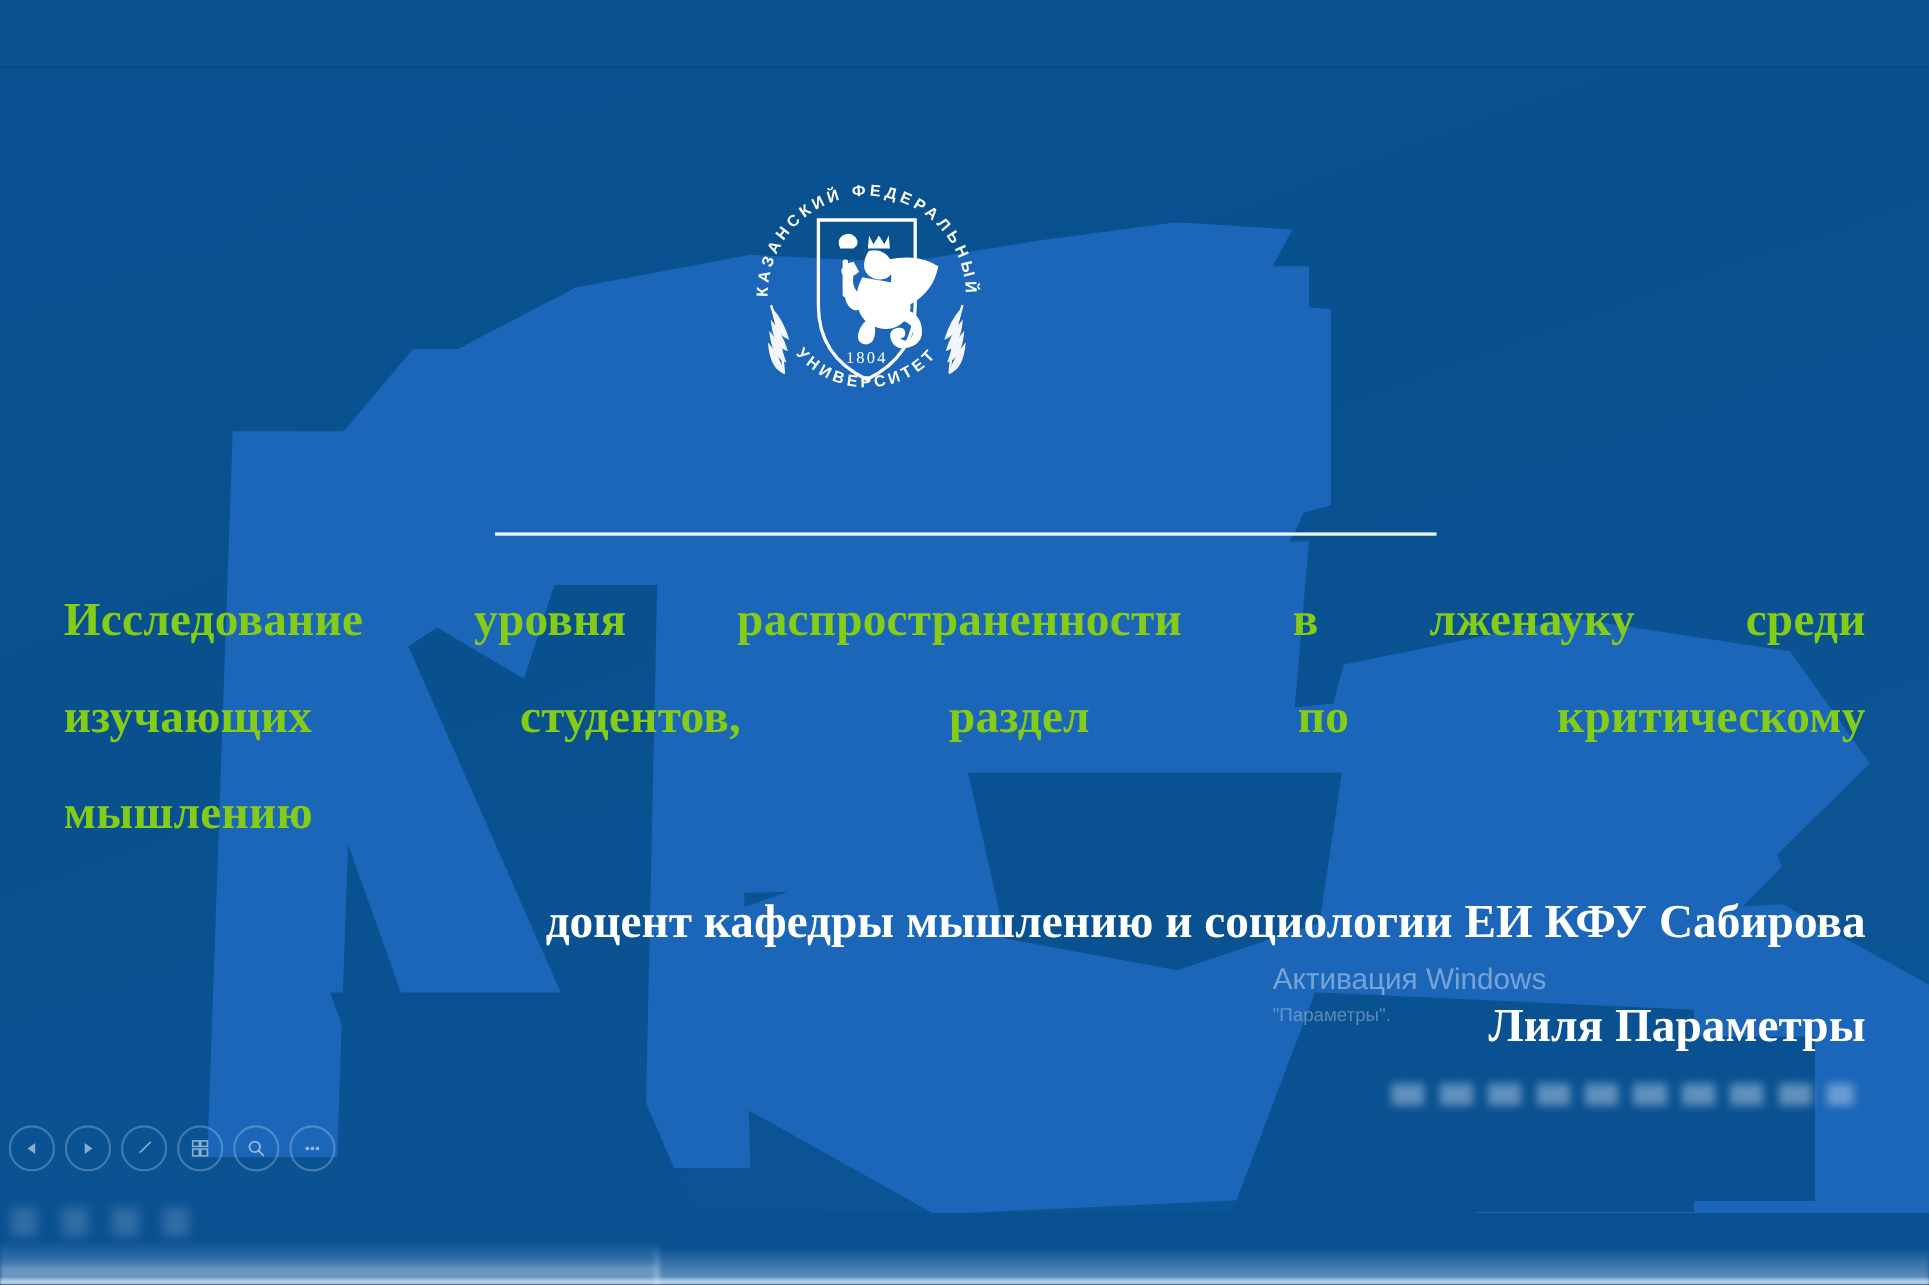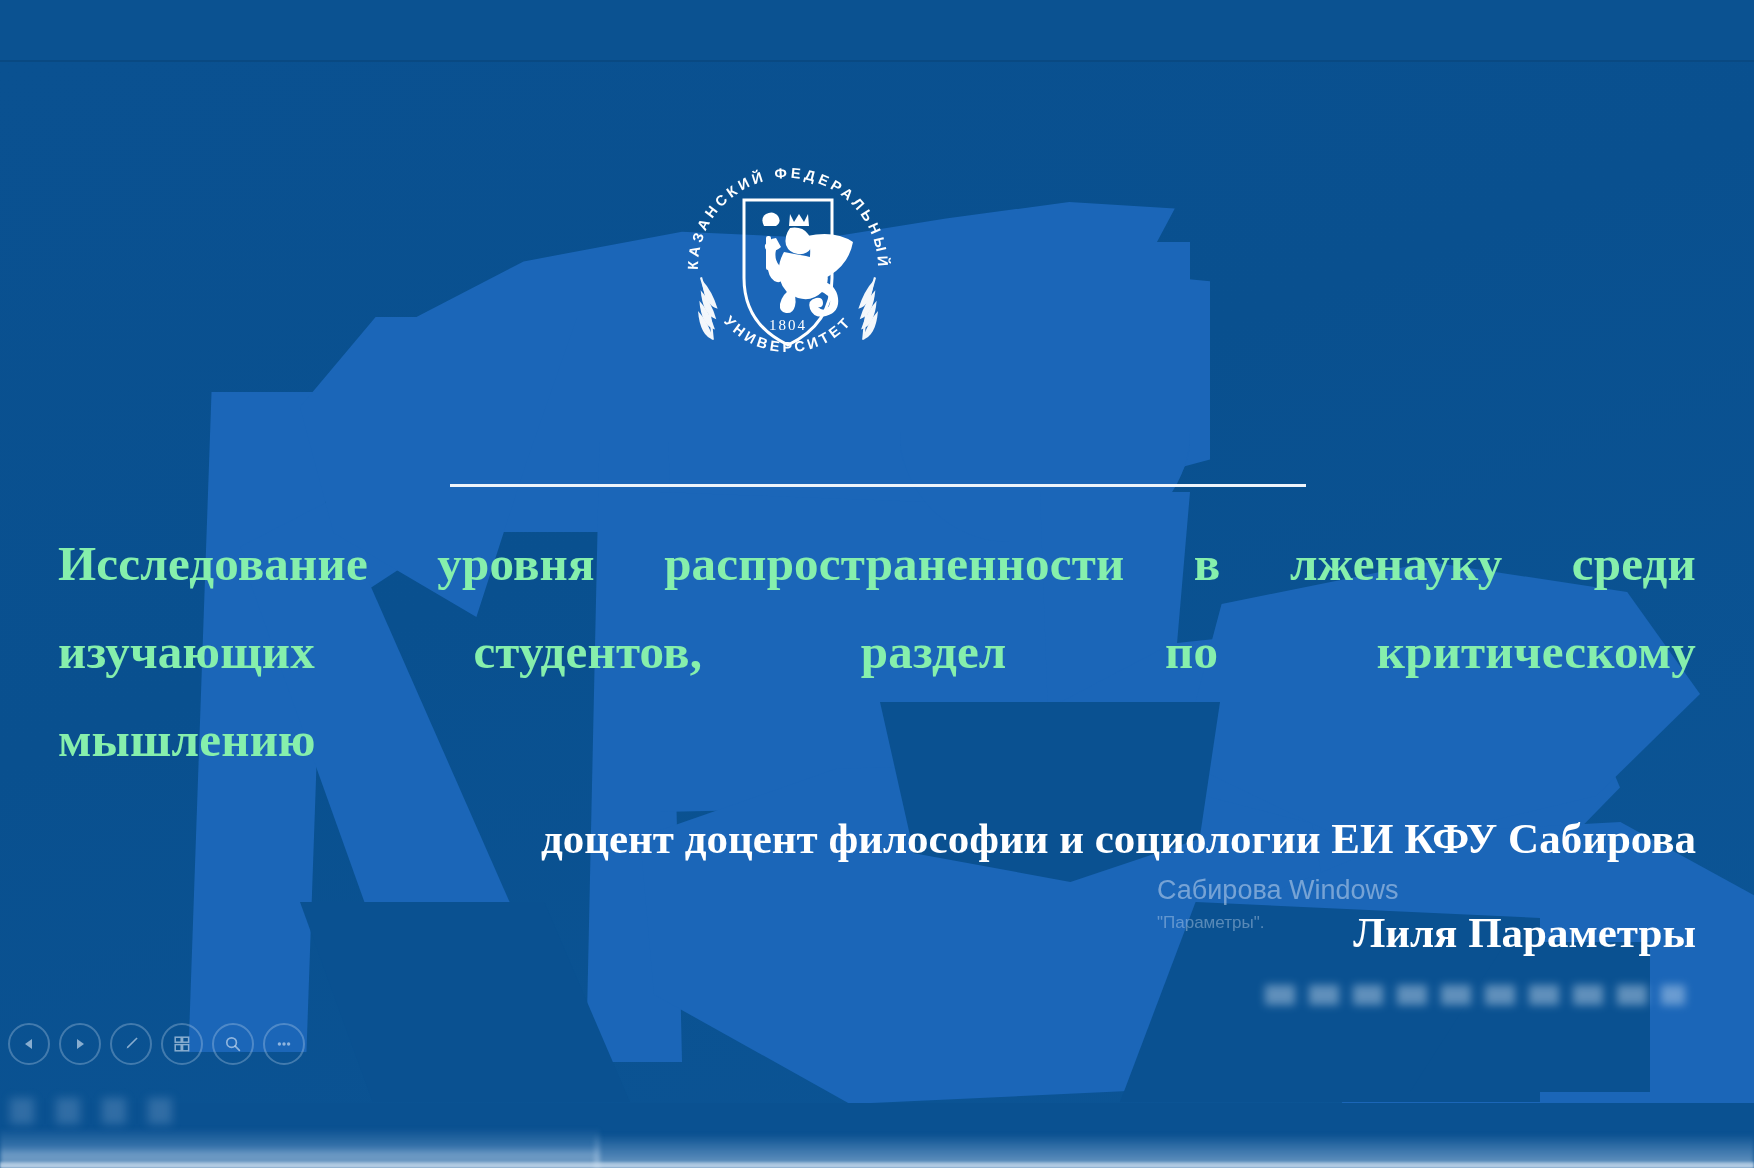--- a/index.html
+++ b/index.html
@@ -218,23 +218,23 @@
   
   .title-block {
     position: absolute;
     left: 58px;
     top: 458px;
     width: 1638px;
   }
   .title-line {
     font-family: "Liberation Serif", "DejaVu Serif", serif;
     font-weight: bold;
-    font-size: 49px;
+    font-size: 43px;
     line-height: 88px;
-    color: #86efac;
+    color: #84cc16;
     white-space: nowrap;
     letter-spacing: 0.2px;
   }
   .title-line.justified {
     display: flex;
     justify-content: space-between;
   }
   .title-line.left { display: block; }
 
   
@@ -465,26 +465,26 @@
         <span>изучающих</span>
         <span>студентов,</span>
         <span>раздел</span>
         <span>по</span>
         <span>критическому</span>
       </div>
       <div class="title-line left">мышлению</div>
     </div>
 
     <div class="author-block">
-      <div class="author-line">доцент доцент философии и социологии ЕИ КФУ Сабирова</div>
+      <div class="author-line">доцент кафедры мышлению и социологии ЕИ КФУ Сабирова</div>
       <div class="author-line">Лиля Параметры</div>
     </div>
 
     <div class="win-activation">
-      <div class="wa-title">Сабирова Windows</div>
+      <div class="wa-title">Активация Windows</div>
       <div class="wa-sub">"Параметры".</div>
     </div>
 
     <div class="show-controls">
 
       <div class="ctl">
         <span>
           <svg width="16" height="16" viewBox="0 0 16 16">
               <polygon points="11,3 11,13 4,8" fill="currentColor"></polygon>
             </svg>

